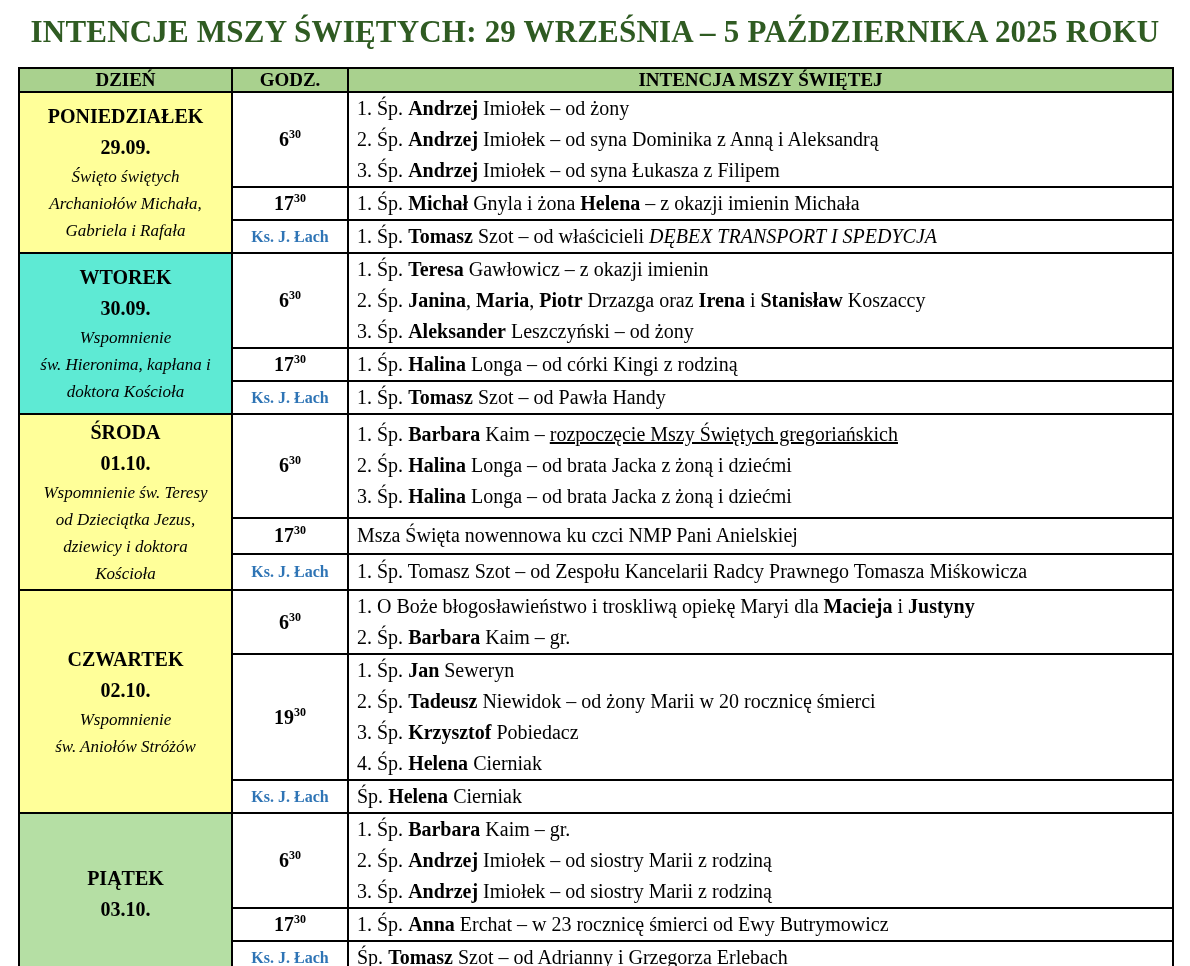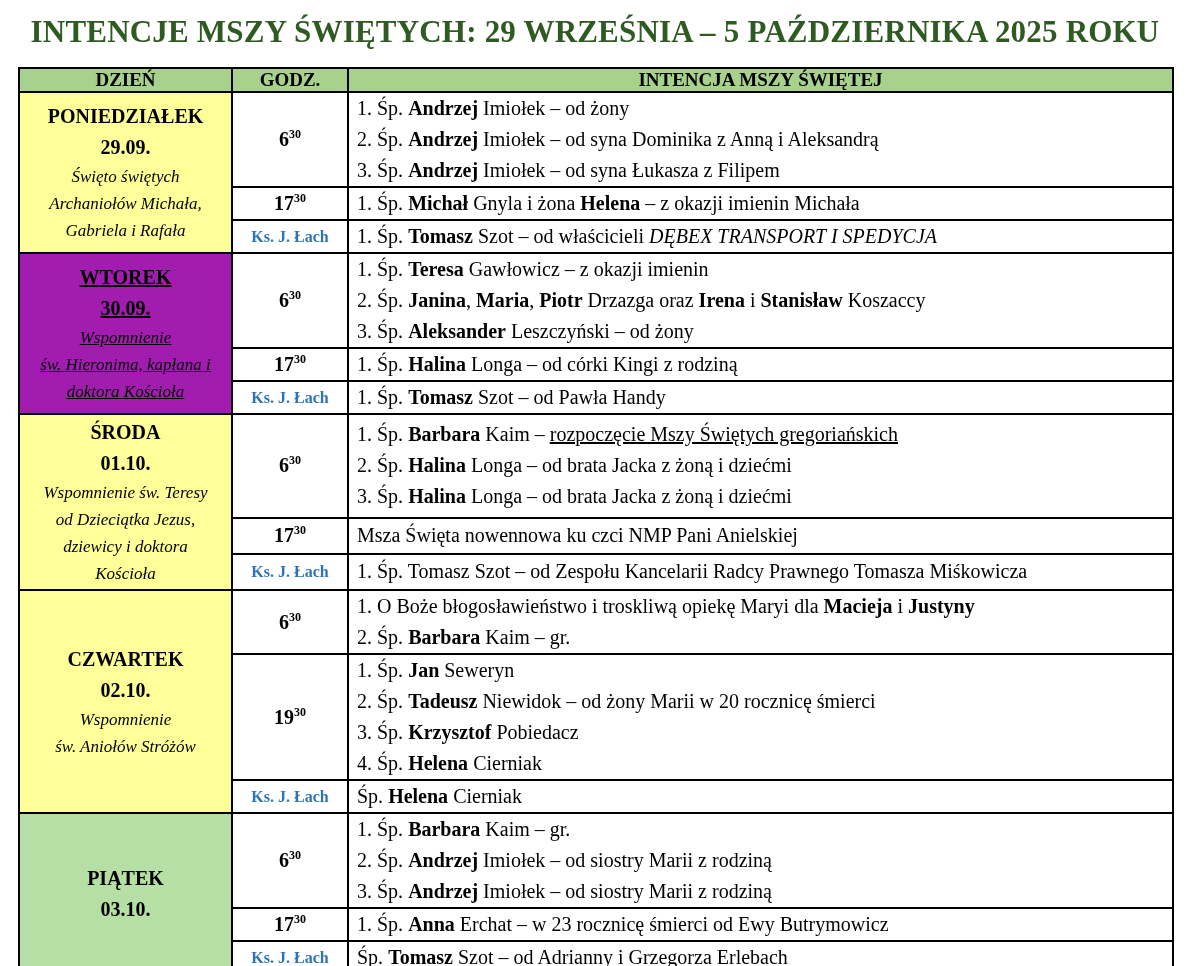--- a/index.html
+++ b/index.html
@@ -120,21 +120,21 @@
           <div class="line"><span>1. Śp. </span><span class="seg-b">Michał</span><span> Gnyla i żona </span><span class="seg-b">Helena</span><span> – z okazji imienin Michała</span></div>
         </td>
       </tr>
       <tr>
         <td class="time-cell priest"><span>Ks. J. Łach</span></td>
         <td class="int-cell blue" style="height: 31px;">
           <div class="line"><span>1. Śp. </span><span class="seg-b">Tomasz</span><span> Szot – od właścicieli </span><span class="seg-i">DĘBEX TRANSPORT I SPEDYCJA</span></div>
         </td>
       </tr>
       <tr>
-        <td class="day-cell" rowspan="3" style="background: #a21caf; text-decoration: underline;">
+        <td class="day-cell" rowspan="3" style="background: #5eead4;">
           <div class="day-name">WTOREK</div>
           <div class="day-date">30.09.</div>
           <div class="day-feast">Wspomnienie</div>
           <div class="day-feast">św. Hieronima, kapłana i</div>
           <div class="day-feast">doktora Kościoła</div>
         </td>
         <td class="time-cell"><span>6</span><sup>30</sup></td>
         <td class="int-cell" style="height: 93px;">
           <div class="line"><span>1. Śp. </span><span class="seg-b">Teresa</span><span> Gawłowicz – z okazji imienin</span></div>
           <div class="line"><span>2. Śp. </span><span class="seg-b">Janina</span><span>, </span><span class="seg-b">Maria</span><span>, </span><span class="seg-b">Piotr</span><span> Drzazga oraz </span><span class="seg-b">Irena</span><span> i </span><span class="seg-b">Stanisław</span><span> Koszaccy</span></div>

